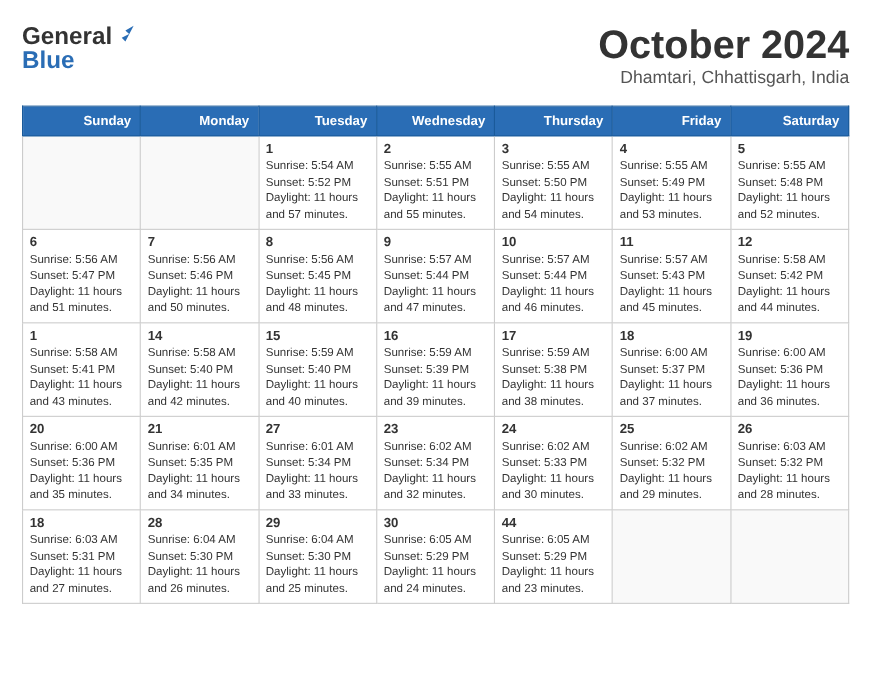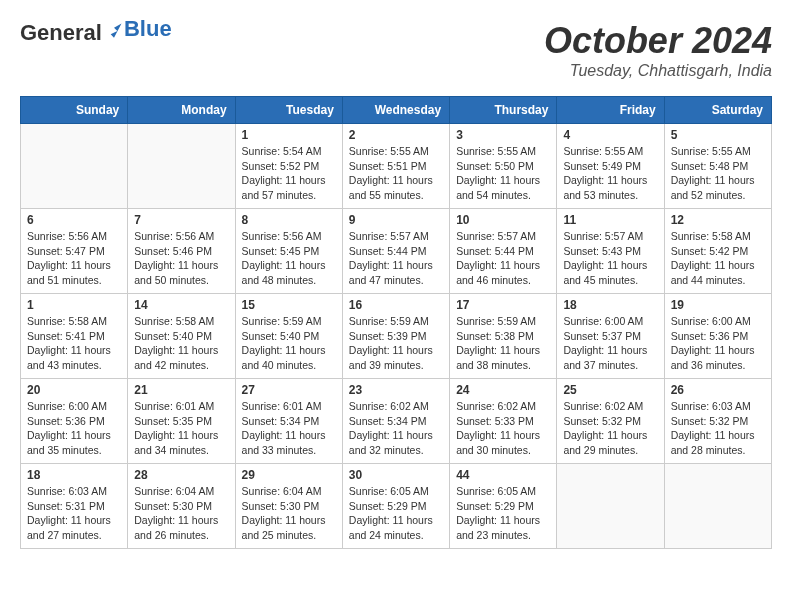--- a/index.html
+++ b/index.html
@@ -11,21 +11,21 @@
       padding: 20px;
     }
     .header {
       display: flex;
       justify-content: space-between;
       align-items: flex-start;
       margin-bottom: 16px;
     }
     .logo {
       display: flex;
-      flex-direction: row;
+      flex-direction: column;
       align-items: flex-start;
     }
     .logo-text {
       display: flex;
       align-items: center;
       font-size: 22px;
       font-weight: bold;
     }
     .logo-general {
       color: #333;
@@ -35,21 +35,20 @@
     }
     .logo-icon {
       width: 20px;
       height: 20px;
       margin-left: 2px;
       position: relative;
       top: -2px;
     }
     .title-section {
       text-align: right;
-      font-style: italic;
     }
     .month-title {
       font-size: 36px;
       font-weight: bold;
       color: #333;
     }
     .subtitle {
       font-size: 16px;
       color: #555;
     }
@@ -102,21 +101,21 @@
       <svg class="logo-icon" viewBox="0 0 24 24" fill="#2a6db5">
         <path d="M21 3 L12 8 L16 12 L8 16 L12 20 L21 3Z"></path>
       </svg>
     </div>
     <div style="margin-top:-4px;">
       <span class="logo-blue" style="font-size:22px;font-weight:bold;margin-top:36px;">Blue</span>
     </div>
   </div>
   <div class="title-section">
     <div class="month-title">October 2024</div>
-    <div class="subtitle">Tuesday, Chhattisgarh, India</div>
+    <div class="subtitle">Dhamtari, Chhattisgarh, India</div>
   </div>
 </div>
 
 <table class="calendar">
   <thead>
     <tr>
     <th>Sunday</th>
         <th>Monday</th>
         <th>Tuesday</th>
         <th>Wednesday</th>

